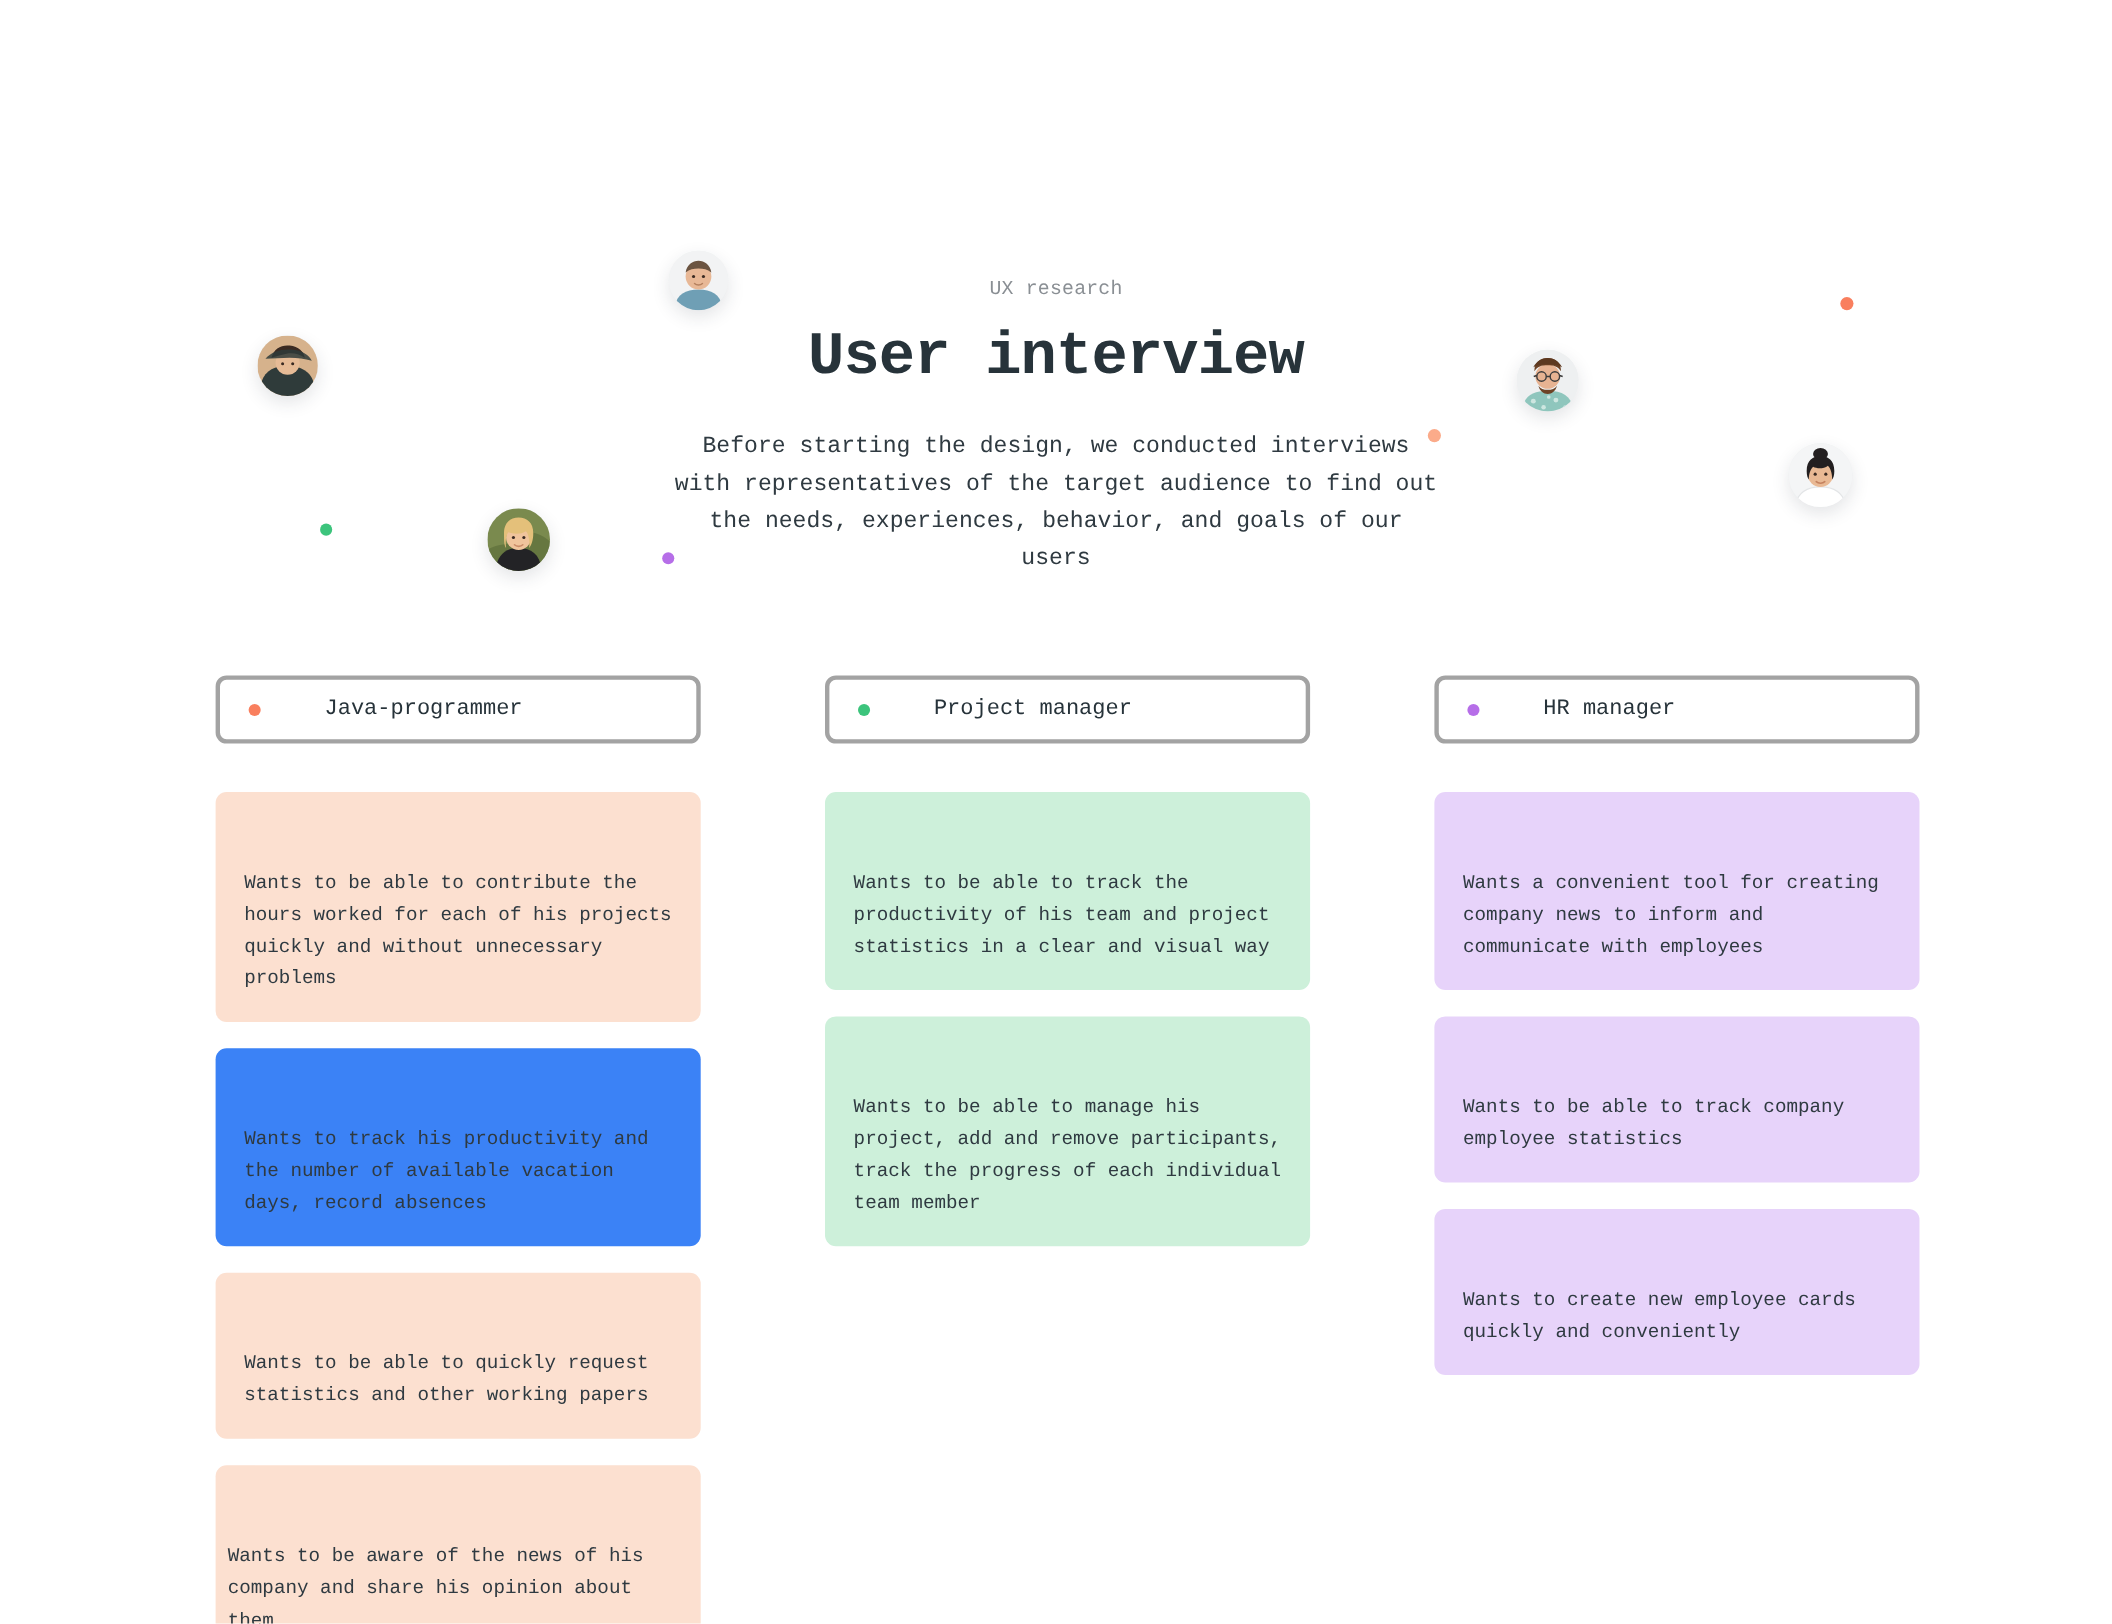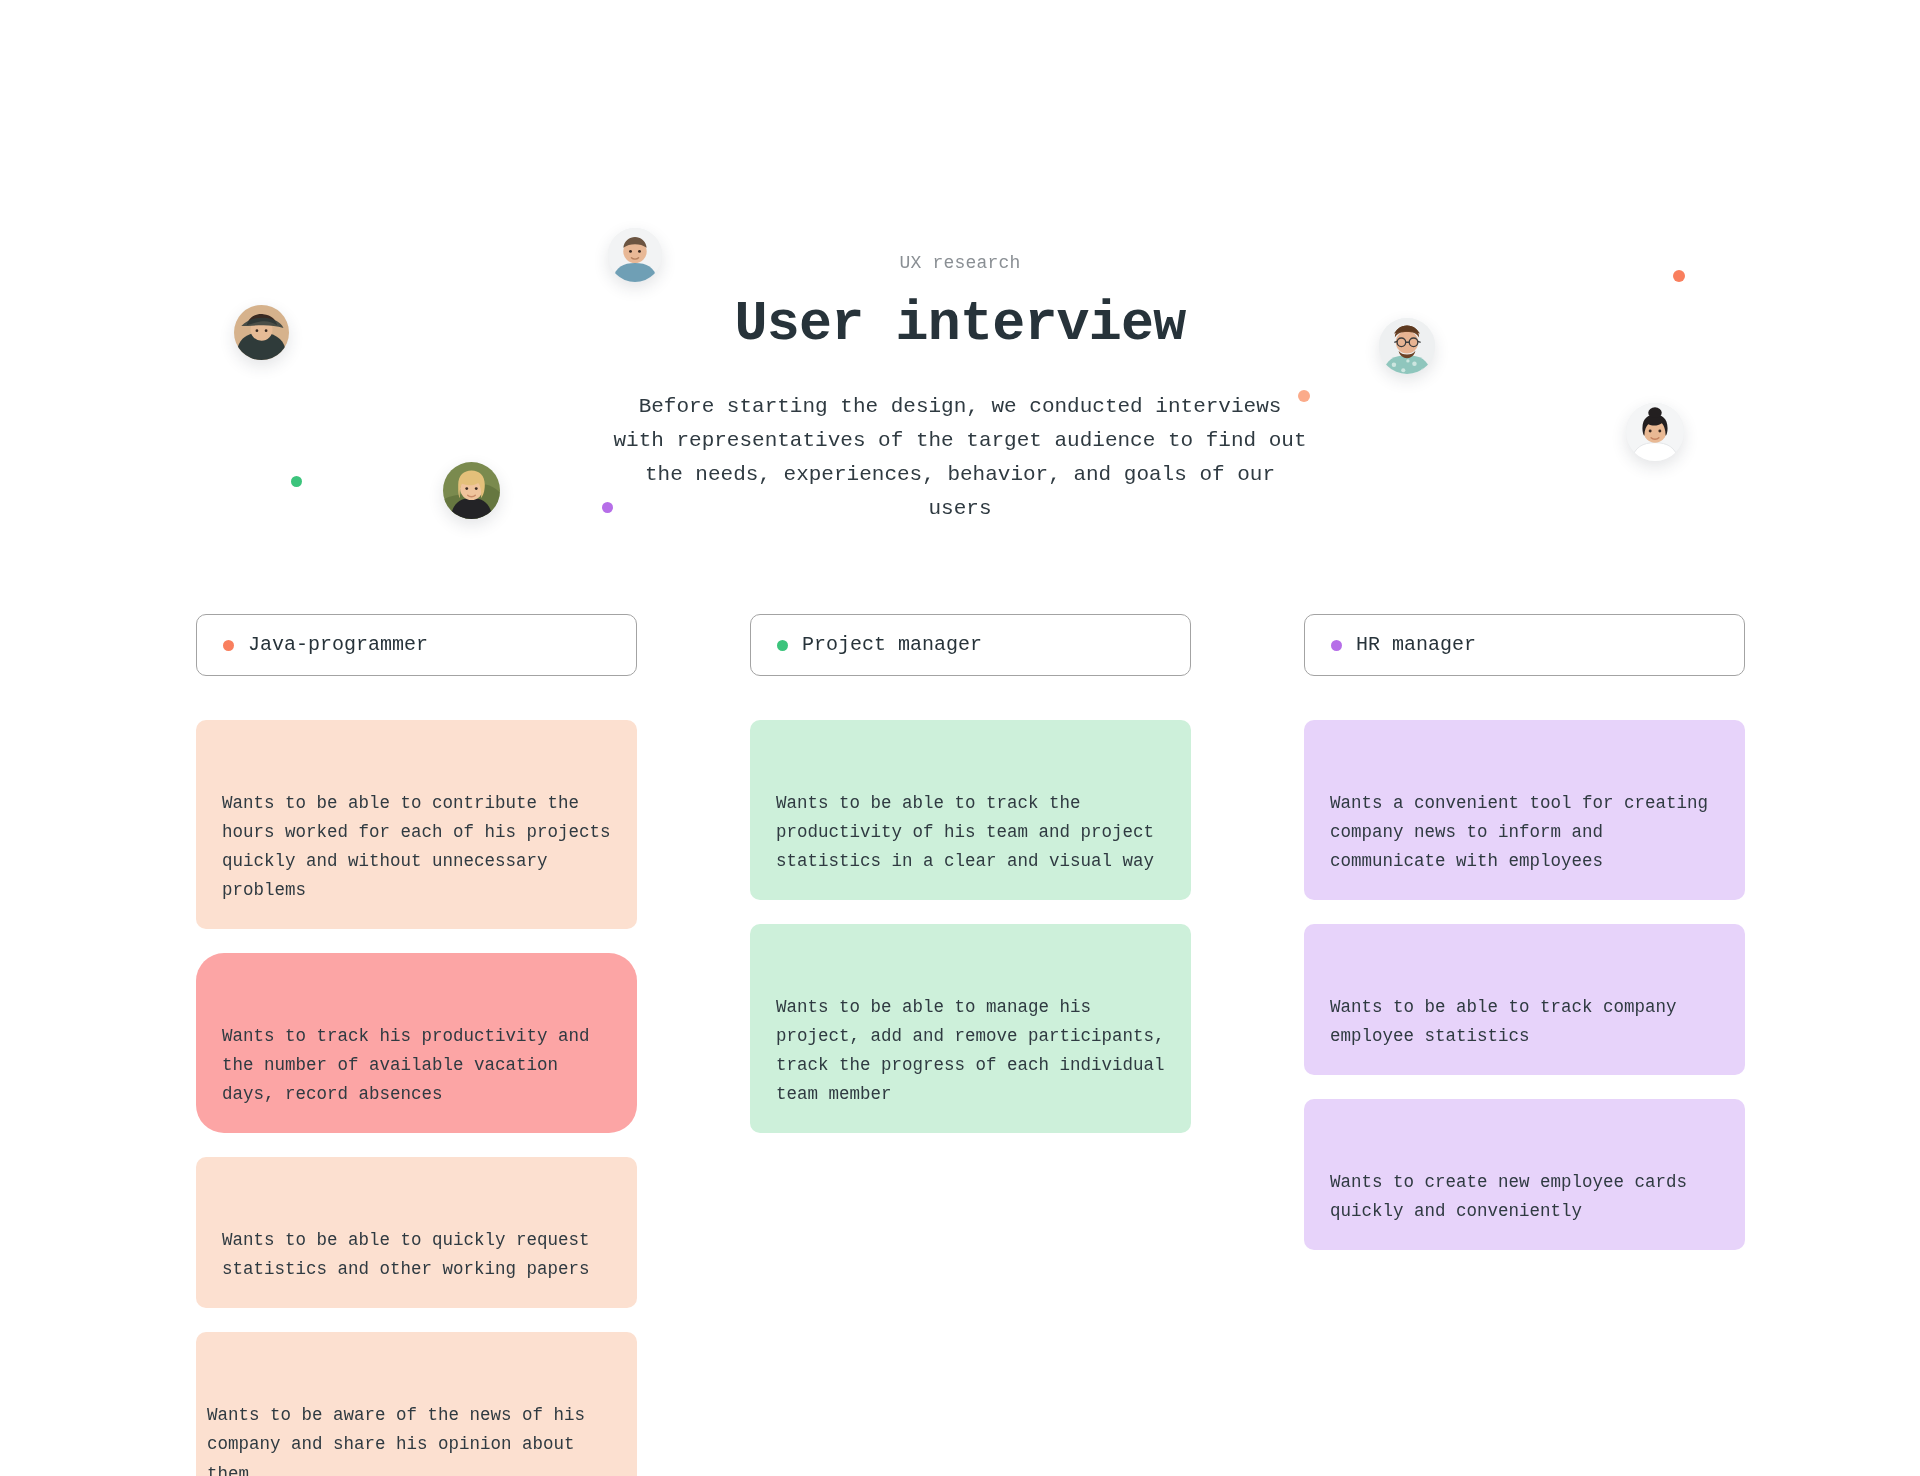--- a/index.html
+++ b/index.html
@@ -85,27 +85,28 @@
   }
 
   .column {
     width: 441px;
     display: flex;
     flex-direction: column;
   }
 
   .role-card {
     height: 62px;
-    border: 1px solid #a3a3a3;
+    border: 4px solid #a3a3a3;
     border-radius: 10px;
     background: #ffffff;
     display: flex;
     align-items: center;
     padding: 0 26px;
     margin-bottom: 44px;
+    gap: 44px;
   }
 
   .role-dot {
     width: 11px;
     height: 11px;
     border-radius: 50%;
     flex: 0 0 auto;
     margin-right: 14px;
   }
 
@@ -224,21 +225,21 @@
   <div class="columns">
 
     <div class="column">
       <div class="role-card">
         <span class="role-dot" style="background:#f97f5e;"></span>
         <span class="role-label">Java-programmer</span>
       </div>
       <div class="need-card" style="background:#fce0d0;">
         <div class="need-text">Wants to be able to contribute the hours worked for each of his projects quickly and without unnecessary problems</div>
       </div>
-      <div class="need-card" style="background:#fca5a5;border-radius:28px;">
+      <div class="need-card" style="background:#3b82f6;">
         <div class="need-text">Wants to track his productivity and the number of available vacation days, record absences</div>
       </div>
       <div class="need-card" style="background:#fce0d0;">
         <div class="need-text">Wants to be able to quickly request statistics and other working papers</div>
       </div>
       <div class="need-card" style="background:#fce0d0;padding-left:11px;">
         <div class="need-text">Wants to be aware of the news of his company and share his opinion about them</div>
       </div>
     </div>
 

